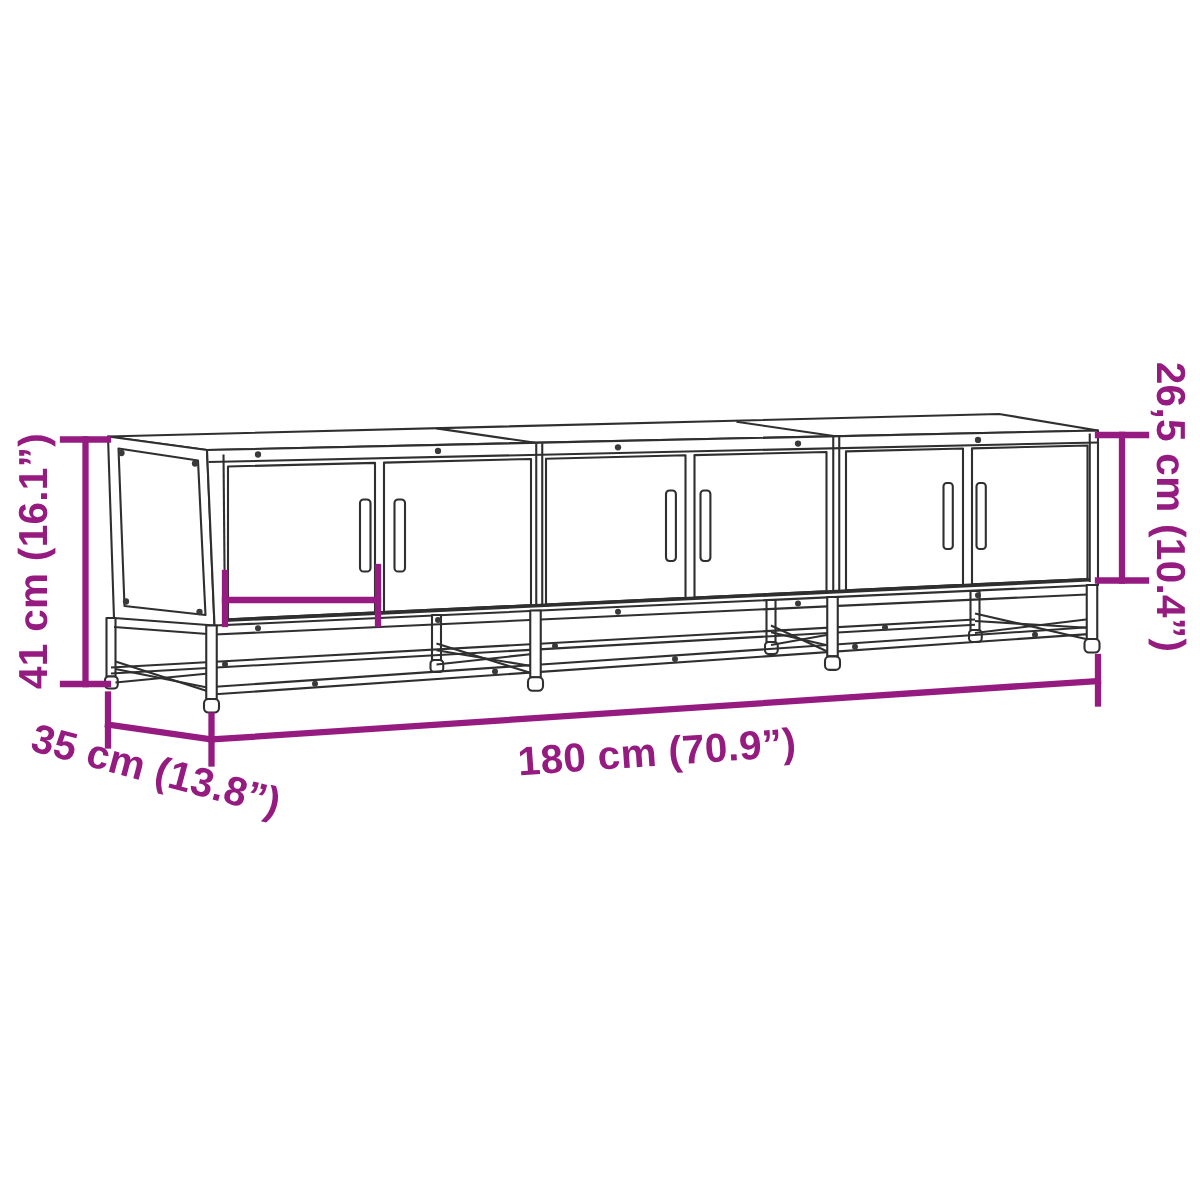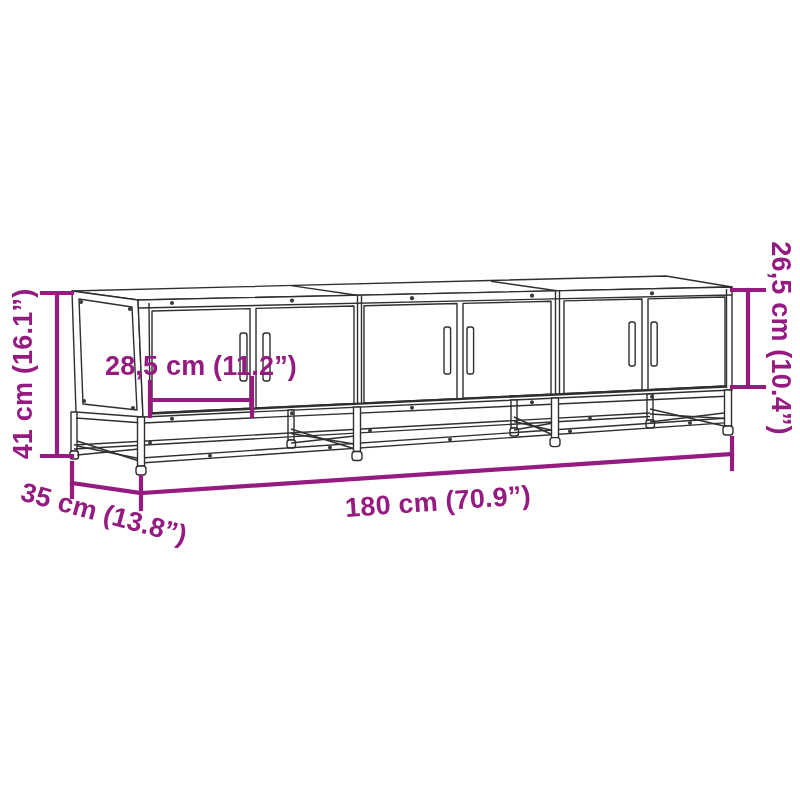--- a/index.html
+++ b/index.html
@@ -183,17 +183,16 @@
 
       <g>
         <line class="dim" x1="141" y1="493" x2="732" y2="454"></line>
         <line class="dim" x1="141" y1="477" x2="141" y2="509"></line>
         <line class="dim" x1="732" y1="438" x2="732" y2="469"></line>
       </g>
     </g>
   </svg>
 
   <div class="dim-label lbl-height">41 cm (16.1”)</div>
-  <div class="dim-label lbl-doorw">28,5 cm (11.2”)</div>
   <div class="dim-label lbl-doorh">26,5 cm (10.4”)</div>
   <div class="dim-label lbl-depth">35 cm (13.8”)</div>
   <div class="dim-label lbl-width">180 cm (70.9”)</div>
 </div>
 
 </body></html>

